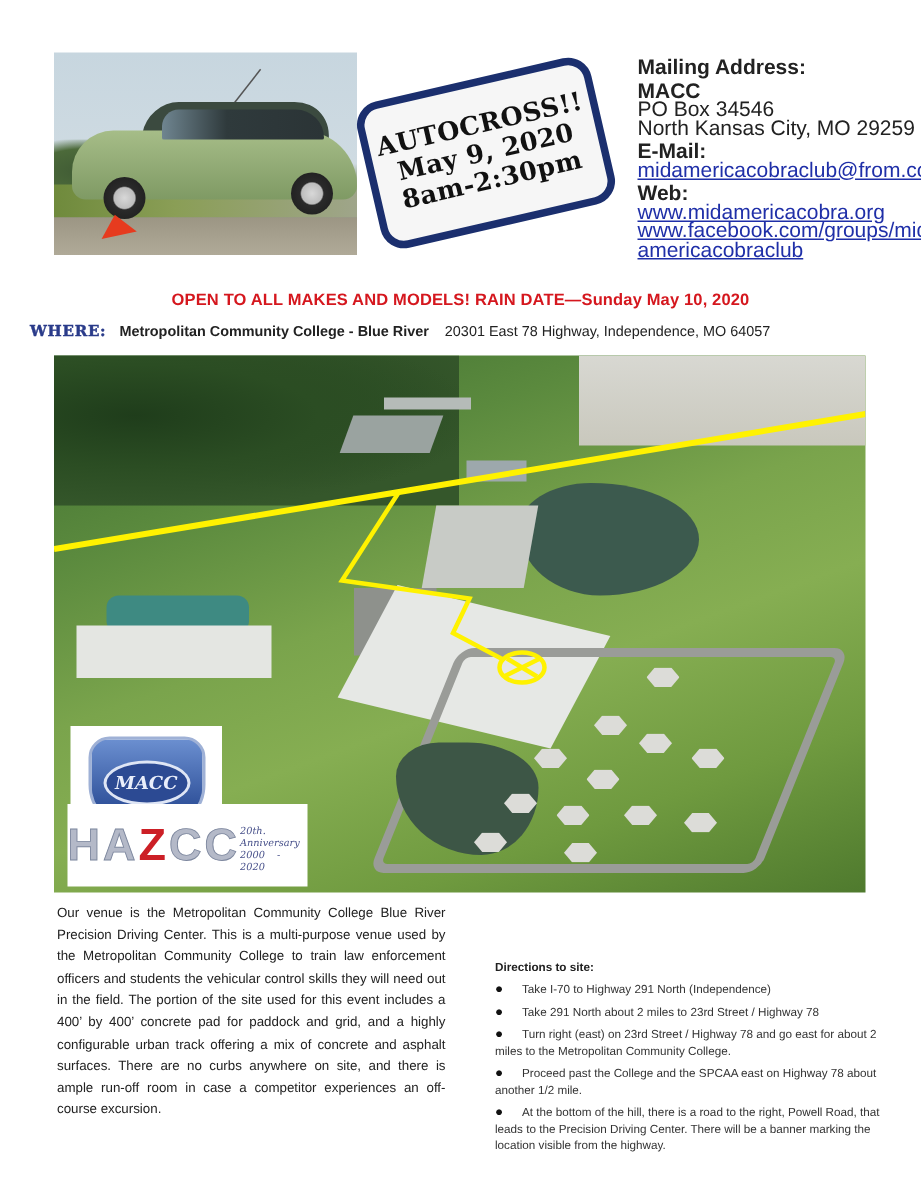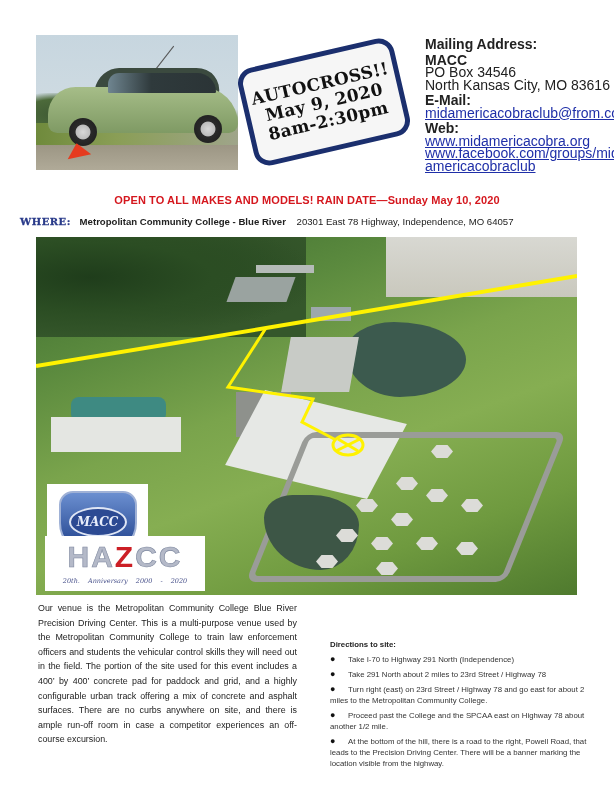--- a/index.html
+++ b/index.html
@@ -53,21 +53,21 @@
   .aerial .hex { position: absolute; width: 22px; height: 13px; background: #dcdcd8; clip-path: polygon(25% 0,75% 0,100% 50%,75% 100%,25% 100%,0 50%); }
   .aerial .lot-left { position: absolute; left: 15px; top: 180px; width: 130px; height: 35px; background: #e4e6e2; }
   .aerial .parking { position: absolute; left: 200px; top: 155px; width: 55px; height: 45px; background: #8e918c; }
   .aerial svg.route { position: absolute; left: 0; top: 0; width: 541px; height: 358px; }
 
   .logo { position: absolute; background: #fff; display: flex; align-items: center; justify-content: center; }
   .logo-macc { left: 47px; top: 484px; width: 101px; height: 75px; }
   .logo-macc .shield { width: 78px; height: 62px; background: linear-gradient(#6b8fd0, #1e3f8a); border: 2px solid #9fb1d6; border-radius: 14px 14px 30px 30px; display: flex; align-items: center; justify-content: center; position: relative; }
   .logo-macc .oval { width: 58px; height: 30px; border-radius: 50%; background: #2c4a93; border: 2px solid #dfe6f5; display: flex; align-items: center; justify-content: center; color: #e9eefb; font-family: "DejaVu Serif", serif; font-weight: bold; font-size: 12px; font-style: italic; }
   .logo-macc .ribbon { position: absolute; bottom: -4px; left: -6px; width: 90px; height: 8px; background: #c6d0e6; border: 1px solid #5a6fa0; font-size: 4px; color: #1e3f8a; text-align: center; line-height: 6px; font-weight: bold; }
-  .logo-ha { left: 45px; top: 536px; width: 160px; height: 55px; flex-direction: column; }
+  .logo-ha { left: 45px; top: 536px; width: 160px; height: 55px; flex-direction: row; }
   .logo-ha .ha-word { font-family: "Liberation Sans", sans-serif; font-weight: bold; font-size: 30px; color: #b4b9c8; letter-spacing: 2px; line-height: 30px; -webkit-text-stroke: 0.6px #7d879e; }
   .logo-ha .ha-word .z { color: #cc1f26; -webkit-text-stroke: 0; }
   .logo-ha .ha-sub { font-family: "DejaVu Serif", serif; font-style: italic; font-size: 6.5px; color: #47508a; margin-top: 5px; word-spacing: 6px; }
 
   
   .body-left { position: absolute; left: 38px; top: 601px; width: 259px; font-size: 8.9px; line-height: 14.6px; text-align: justify; color: #222; }
   .body-right { position: absolute; left: 330px; top: 603px; width: 265px; font-size: 7.8px; line-height: 11px; color: #333; margin-top: 36px; }
   .body-right .dir-title { font-weight: bold; margin-bottom: 4px; color: #222; }
   .body-right .step { margin-bottom: 4px; }
   .body-right .bullet { display: inline-block; width: 18px; font-size: 9px; color: #111; }
@@ -91,21 +91,21 @@
 <div class="sign">
   <span>AUTOCROSS!!</span>
   <span>May 9, 2020</span>
   <span>8am-2:30pm</span>
 </div>
 
 <div class="contact">
   <div class="label">Mailing Address:</div>
   <div class="label gap">MACC</div>
   <div>PO Box 34546</div>
-  <div>North Kansas City, MO 83616</div>
+  <div>North Kansas City, MO 29259</div>
   <div class="label gap">E-Mail:</div>
   <a>midamericacobraclub@from.com</a>
   <div class="label gap">Web:</div>
   <a>www.midamericacobra.org</a>
   <a>www.facebook.com/groups/mid-americacobraclub</a>
 </div>
 
 <div class="headline">OPEN TO ALL MAKES AND MODELS!  RAIN DATE—Sunday May 10, 2020</div>
 
 <div class="where">

